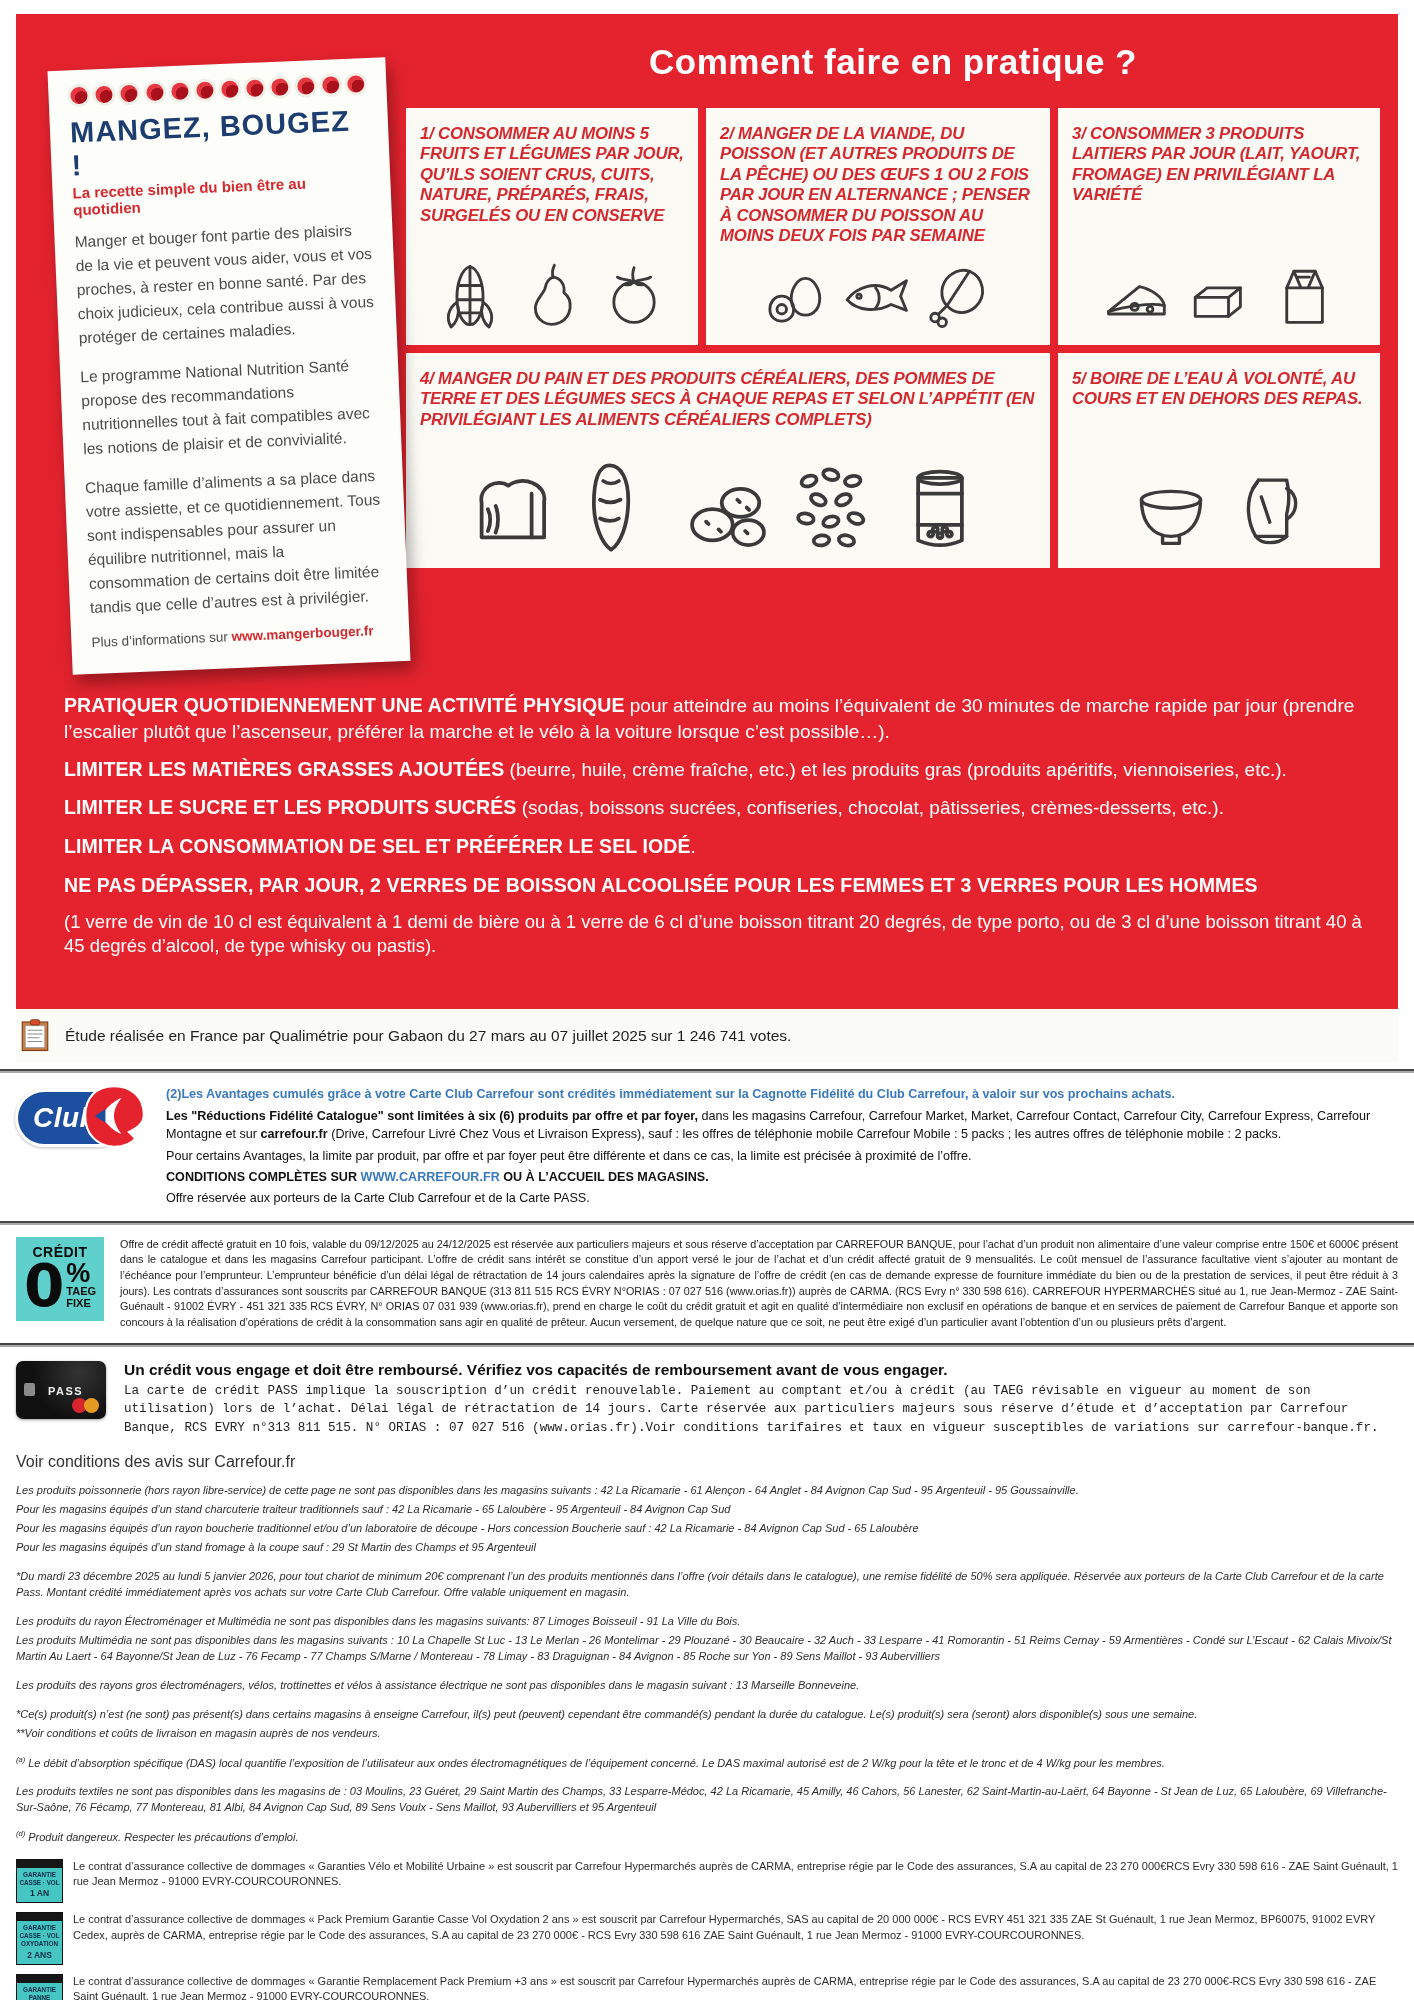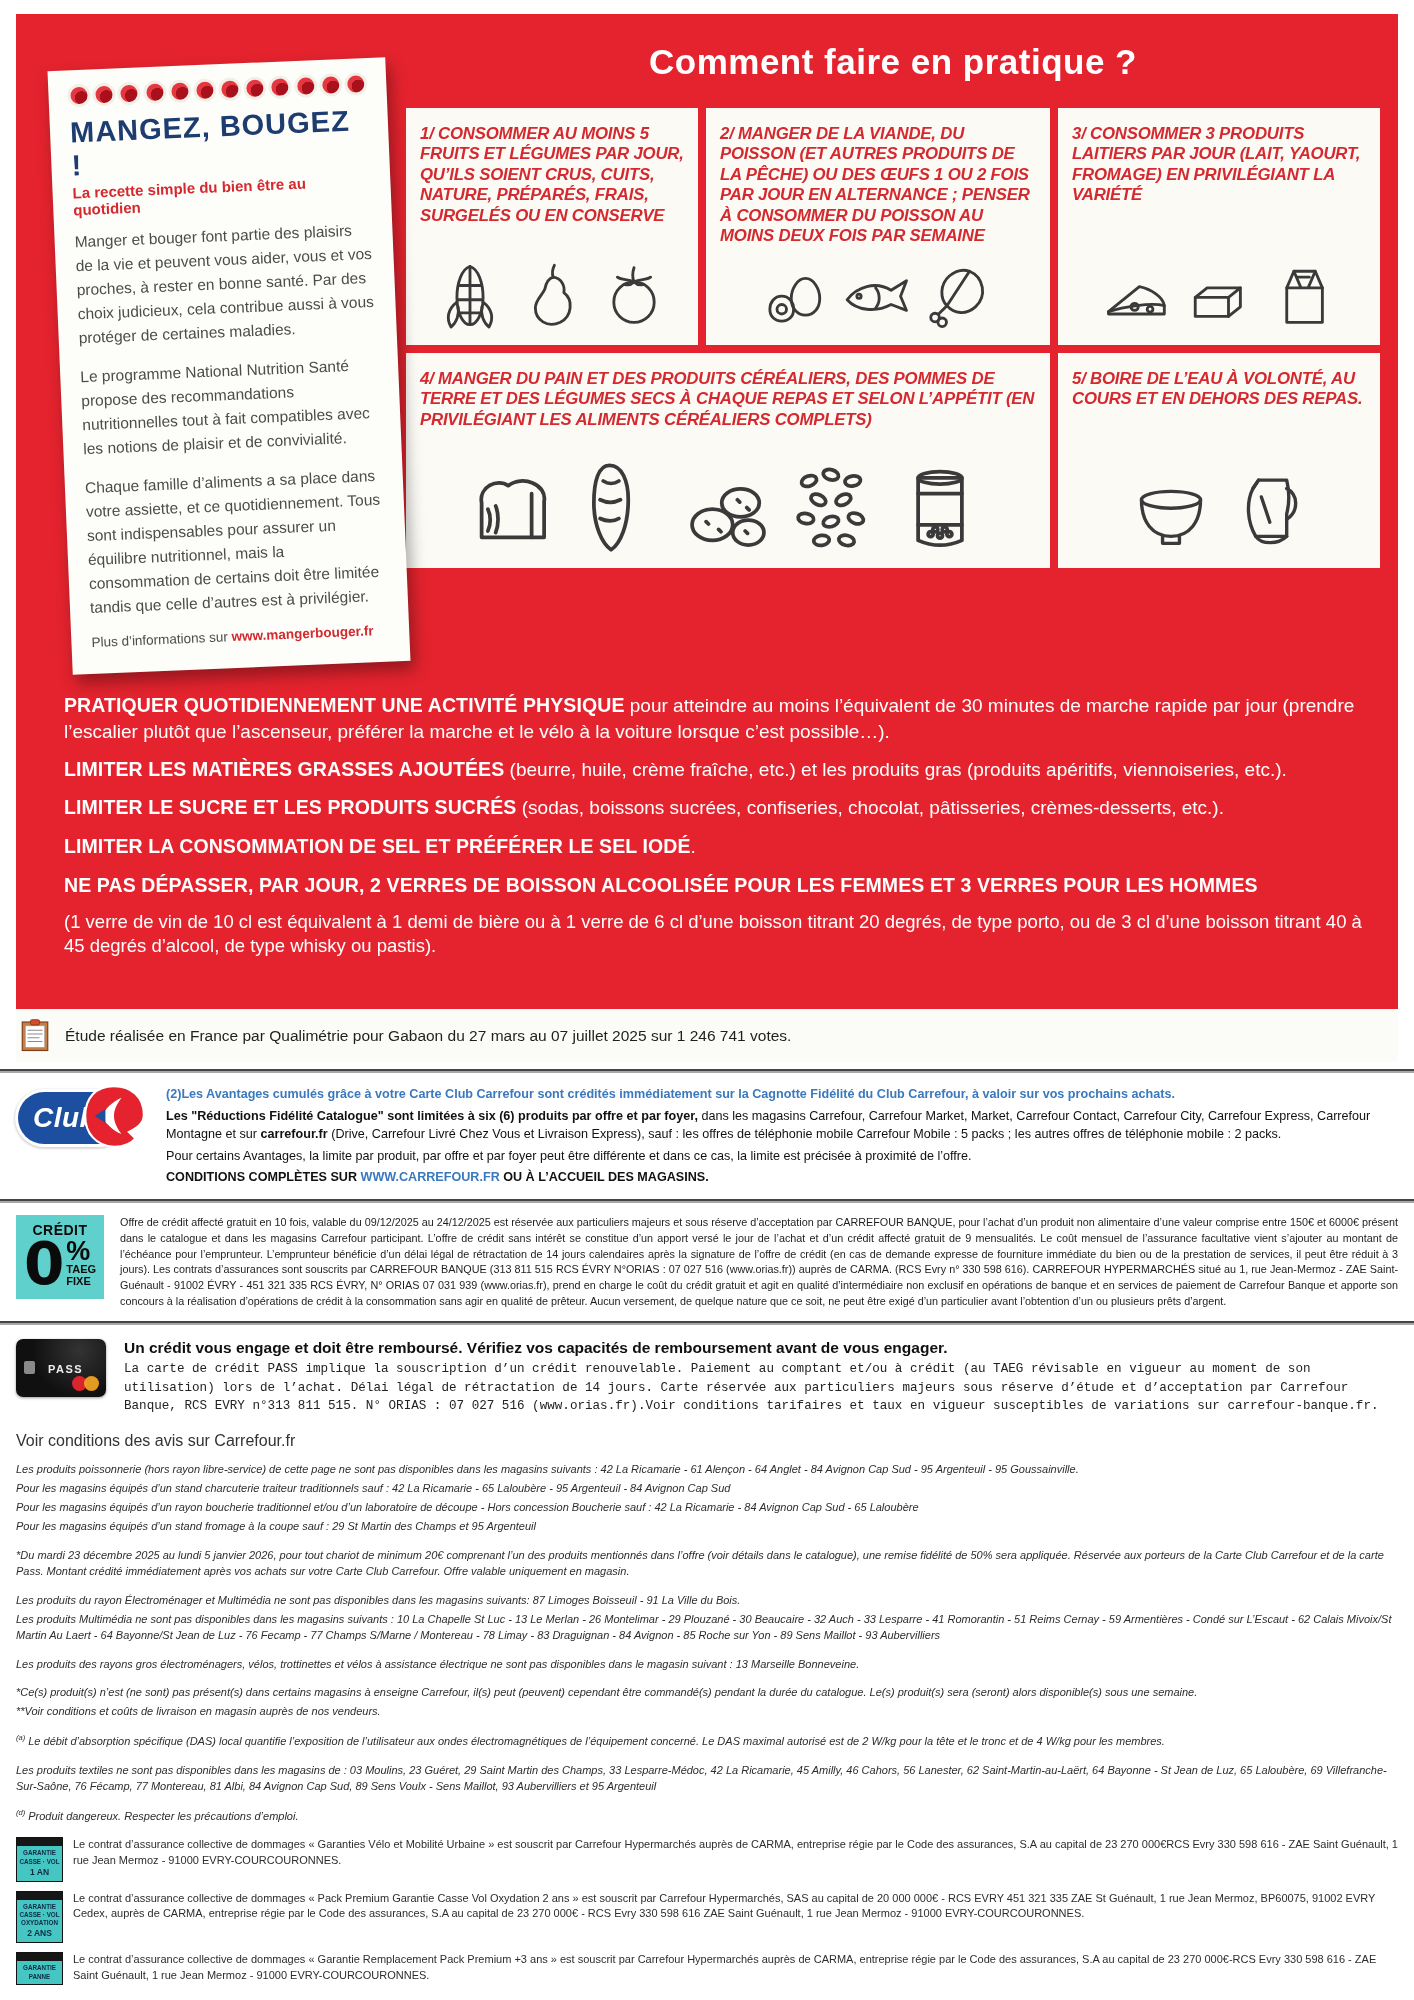--- a/index.html
+++ b/index.html
@@ -304,20 +304,21 @@
         <path d="M30 1 C13 1 3 12 3 29 C3 45 13 57 30 58 C40 58 47 54 50 50 L44 44 C52 40 58 36 58 28 C58 11 46 1 30 1 Z" fill="#e4232e" stroke="#fff" stroke-width="2"></path>
         <path d="M37 12 C28 16 21 23 19 29 C21 35 28 42 37 46 C32 39 30 34 30 29 C30 24 32 19 37 12 Z" fill="#ffffff"></path>
         <path d="M12 29 L22 22.5 L22 35.5 Z" fill="#1c4f9f"></path>
       </svg>
     </div>
     <div class="club-lines">
         <p><span class="s-blue-bold">(2)Les Avantages cumulés grâce à votre Carte Club Carrefour sont crédités immédiatement sur la Cagnotte Fidélité du Club Carrefour, à valoir sur vos prochains achats.</span></p>
         <p><span class="s-bold">Les "Réductions Fidélité Catalogue" sont limitées à six (6) produits par offre et par foyer,</span><span class="s-plain"> dans les magasins Carrefour, Carrefour Market, Market, Carrefour Contact, Carrefour City, Carrefour Express, Carrefour Montagne et sur </span><span class="s-bold">carrefour.fr</span><span class="s-plain"> (Drive, Carrefour Livré  Chez Vous et Livraison Express), sauf : les offres de téléphonie mobile Carrefour Mobile : 5 packs ; les autres offres de téléphonie mobile : 2 packs.</span></p>
         <p><span class="s-plain">Pour certains Avantages, la limite par produit, par offre et par foyer peut être différente et dans ce cas, la limite est précisée à proximité de l’offre.</span></p>
         <p><span class="s-bold">CONDITIONS COMPLÈTES SUR </span><span class="s-bold-blue-link">WWW.CARREFOUR.FR</span><span class="s-bold"> OU À L’ACCUEIL DES MAGASINS.</span></p>
+        <p><span class="s-plain">Offre réservée aux porteurs de la Carte Club Carrefour et de la Carte PASS.</span></p>
       </div>
   </section>
 
   <div class="sep"></div>
 
   <section class="credit">
     <div class="credit-badge">
       <div class="cb-title">CRÉDIT</div>
       <div class="cb-row">
         <span class="cb-zero">0</span>

